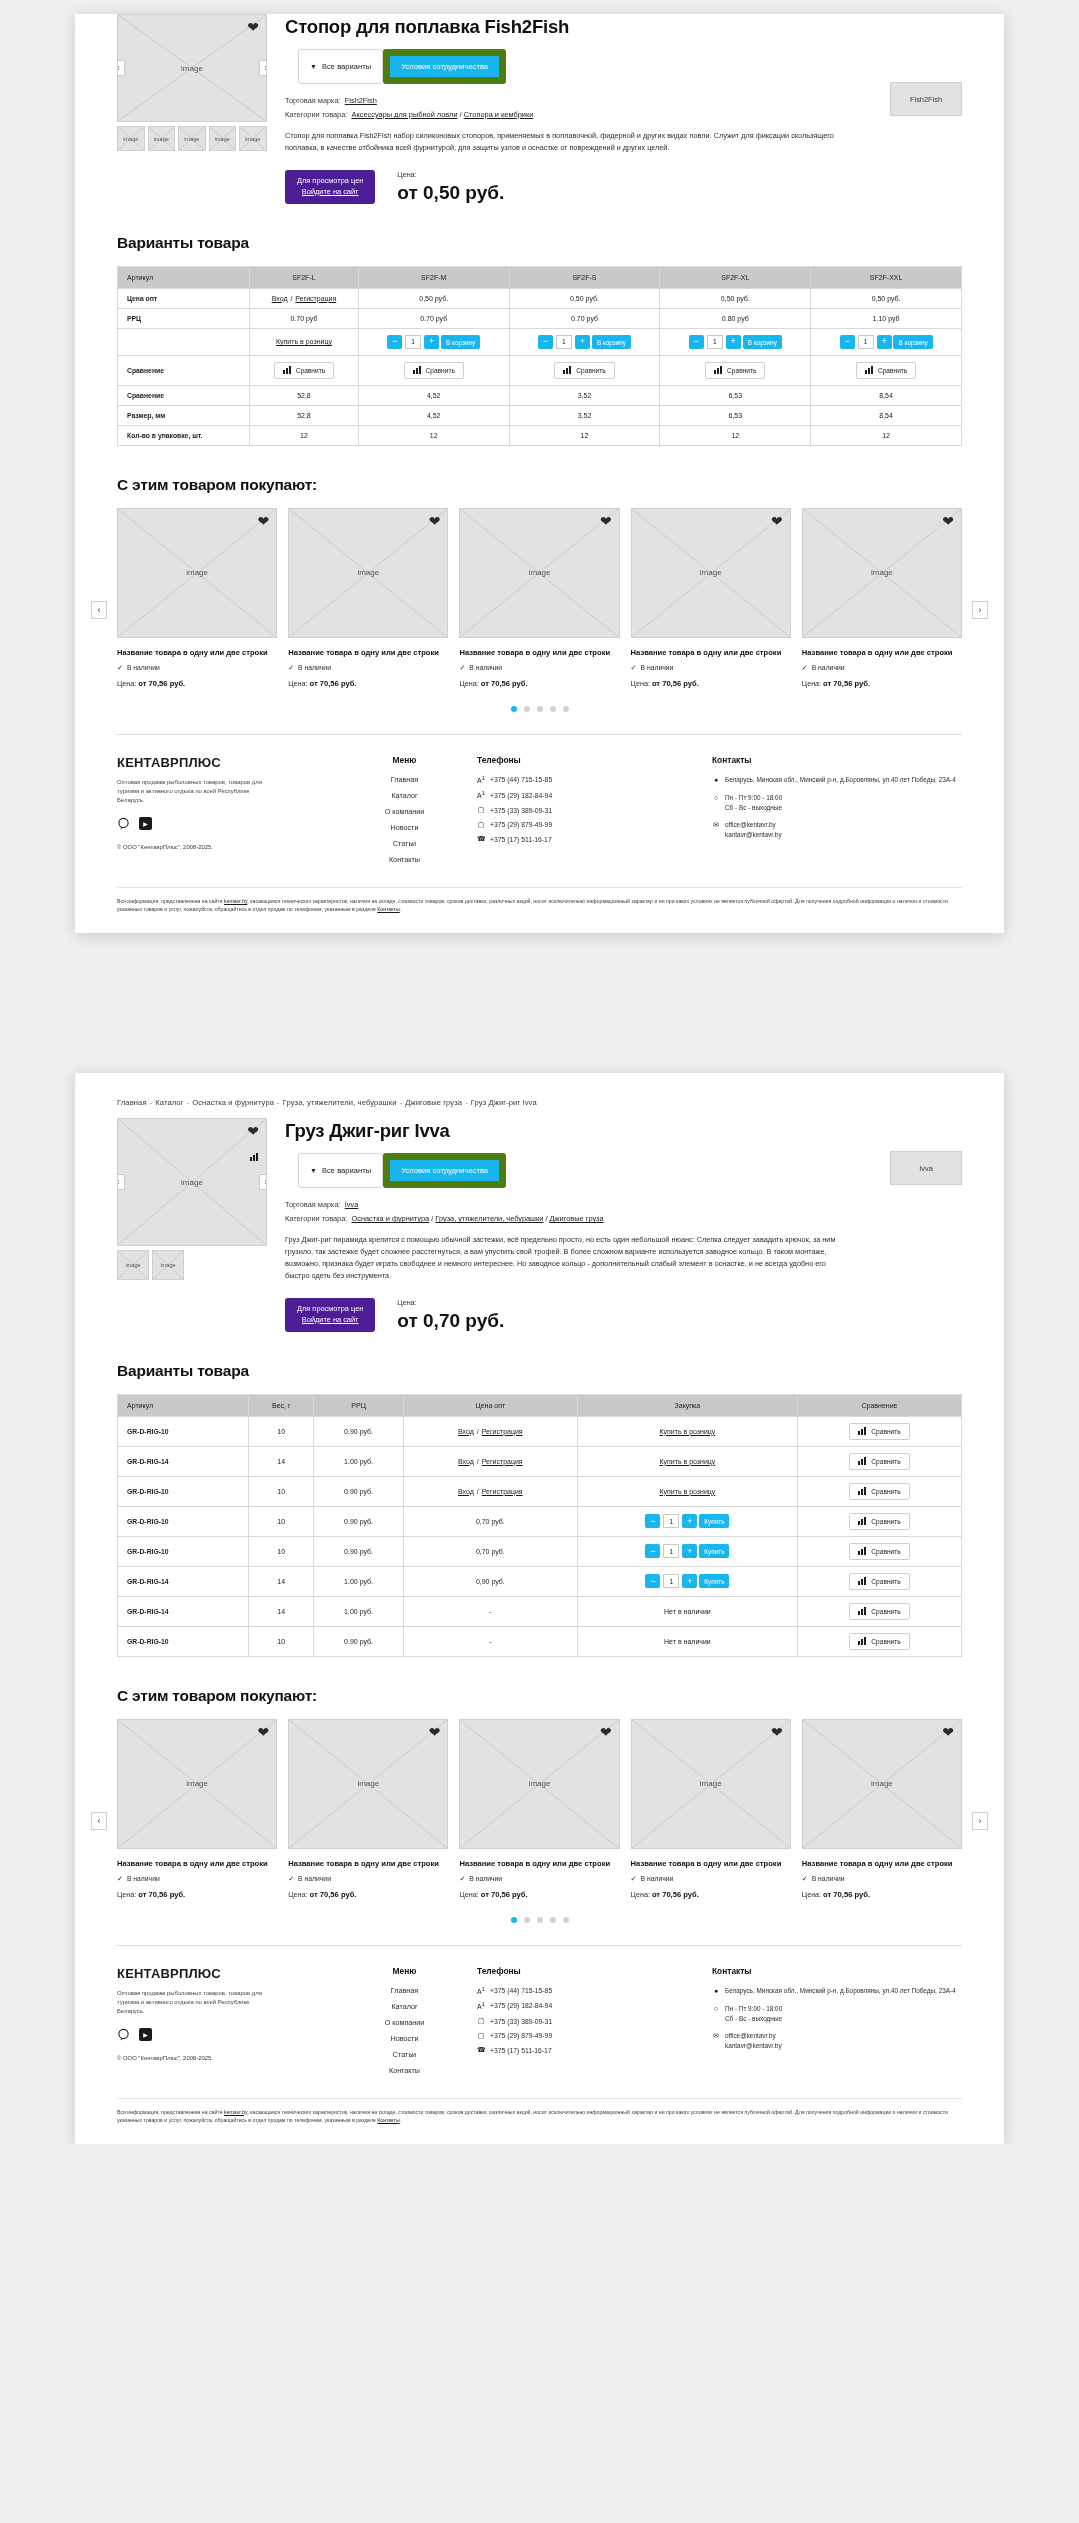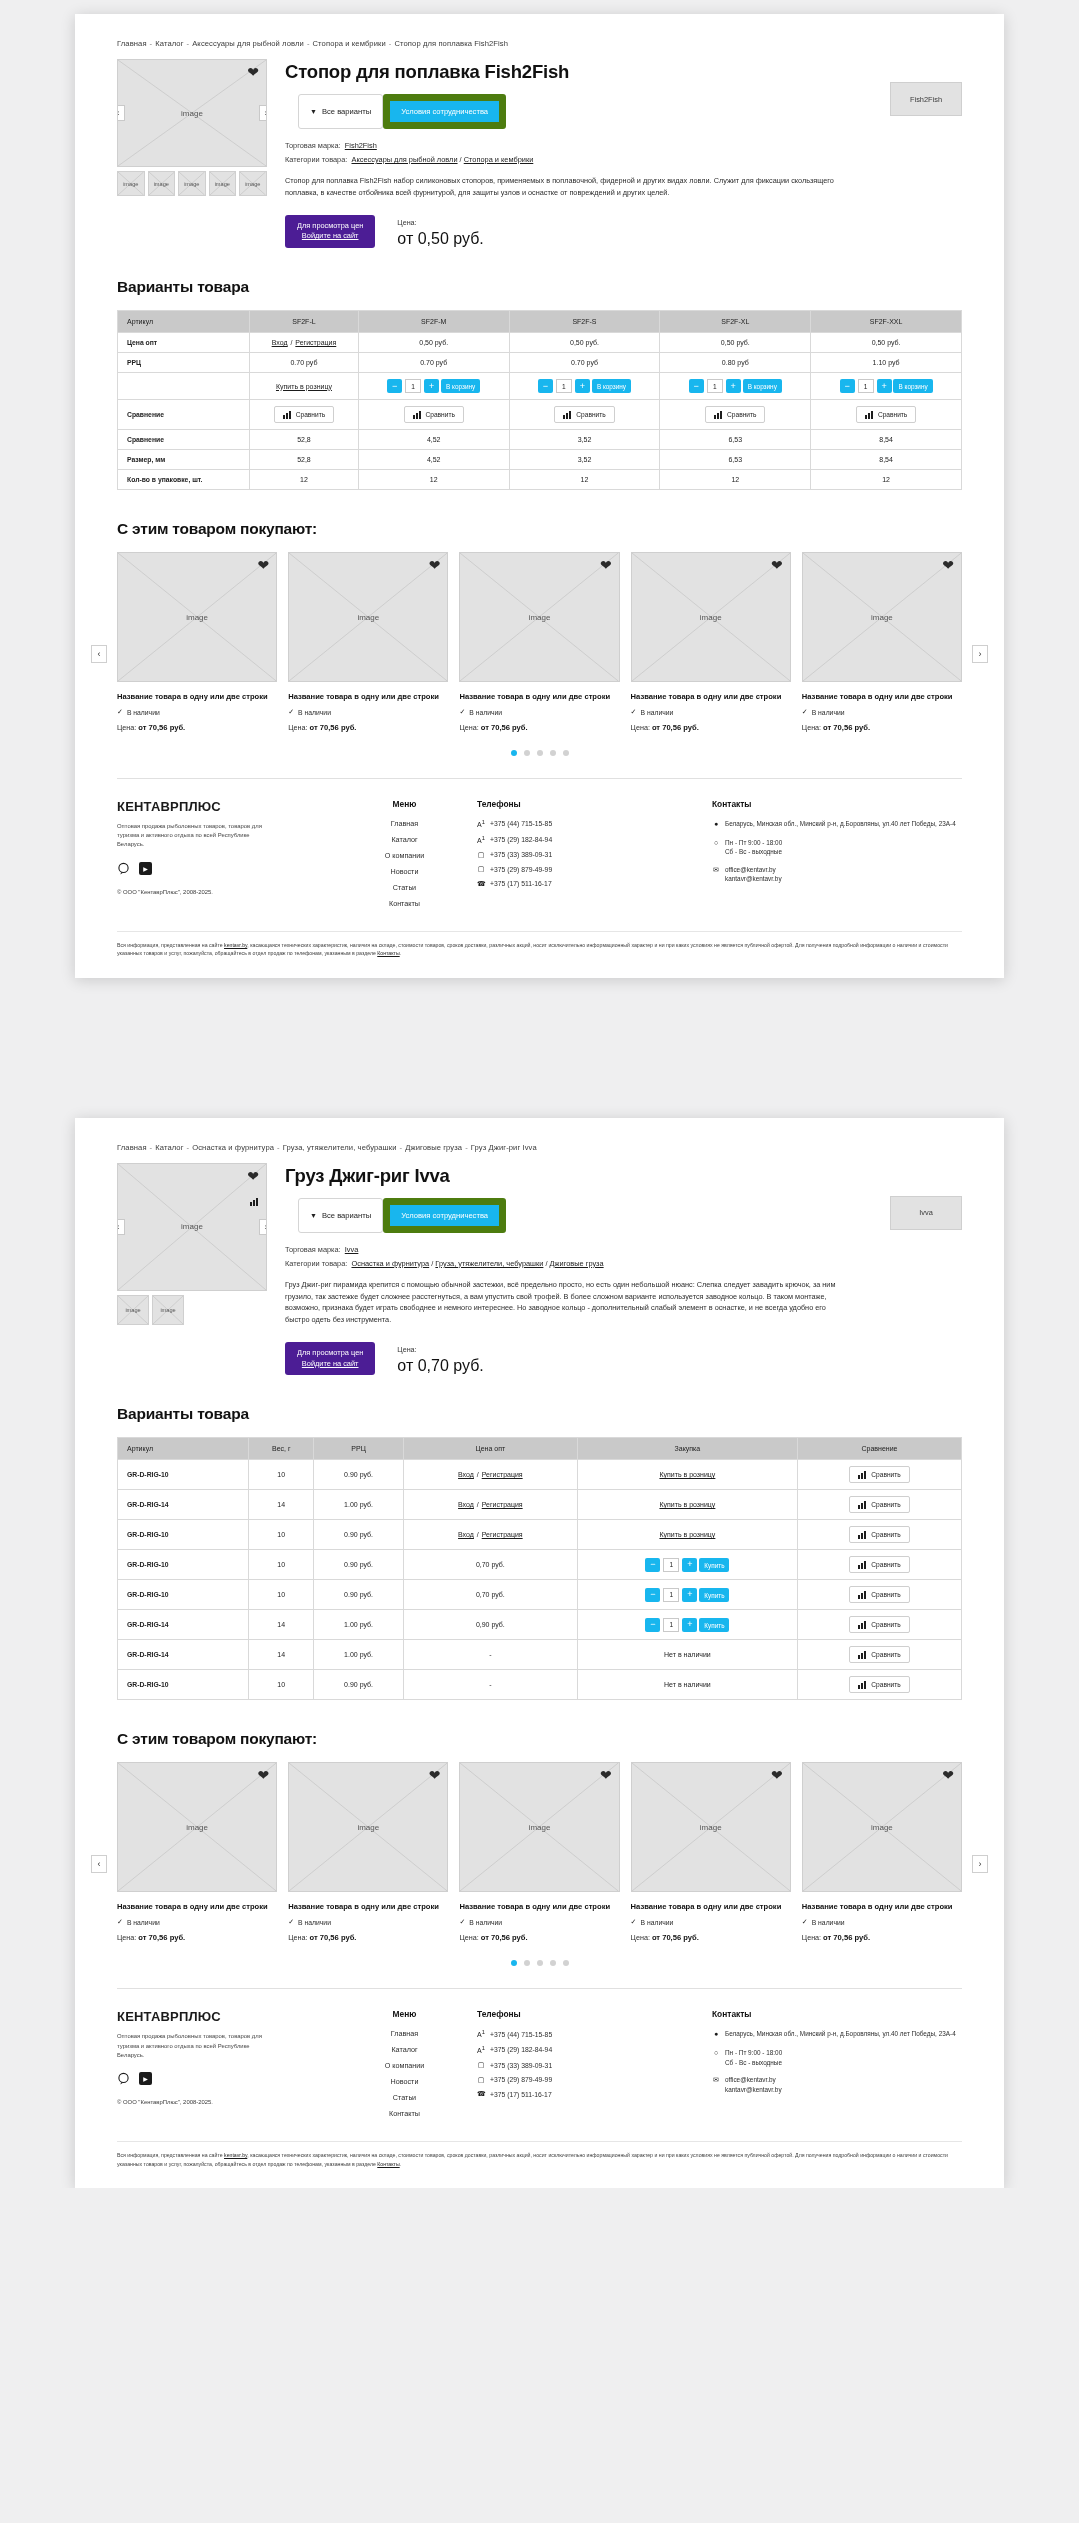--- a/index.html
+++ b/index.html
@@ -110,21 +110,21 @@
   }
 
   .buyrow { display: flex; align-items: flex-end; gap: 22px; margin-top: 16px; }
   .loginbtn {
     background: #4c1d95; color: #fff; border-radius: 3px;
     text-align: center; font-size: 7.4px; line-height: 1.45;
     padding: 6px 12px; min-width: 82px; cursor: pointer;
   }
   .loginbtn u { text-decoration: underline; }
   .pricebox .plabel { font-size: 7.2px; color: #333; margin-bottom: 3px; }
-  .pricebox .pval { font-size: 16px; font-weight: normal; color: #111; }
+  .pricebox .pval { font-size: 19px; font-weight: bold; color: #111; }
 
   
   .brandcard {
     position: absolute; right: 42px; width: 72px; height: 34px;
     background: #e2e2e2; border: 1px solid #cfcfcf;
     display: flex; align-items: center; justify-content: center;
     font-size: 7.4px; color: #3a3a3a;
   }
 
   
@@ -238,21 +238,20 @@
   }
   .legal a { color: #1b1b1b; text-decoration: underline; }
 </style>
 </head>
 <body>
 
 <div class="stage">
   <div id="pages-root">
       <div class="page page--one">
         <div class="pad">
-          <div class="breadcrumb"><span>Главная</span><span class="sep">-</span><span>Каталог</span><span class="sep">-</span><span>Аксессуары для рыбной ловли</span><span class="sep">-</span><span>Стопора и кембрики</span><span class="sep">-</span><span>Стопор для поплавка Fish2Fish</span></div>
           <div class="product-top">
             <div class="gallery">
               <div class="gallery-main">
                 <span class="xcross">
                   <svg viewBox="0 0 100 100" preserveAspectRatio="none">
                     <line x1="0" y1="0" x2="100" y2="100" stroke="#b9b9b9" stroke-width="0.5" vector-effect="non-scaling-stroke"></line>
                     <line x1="100" y1="0" x2="0" y2="100" stroke="#b9b9b9" stroke-width="0.5" vector-effect="non-scaling-stroke"></line>
                   </svg>
                 </span>
                 <span class="imlabel">image</span>

